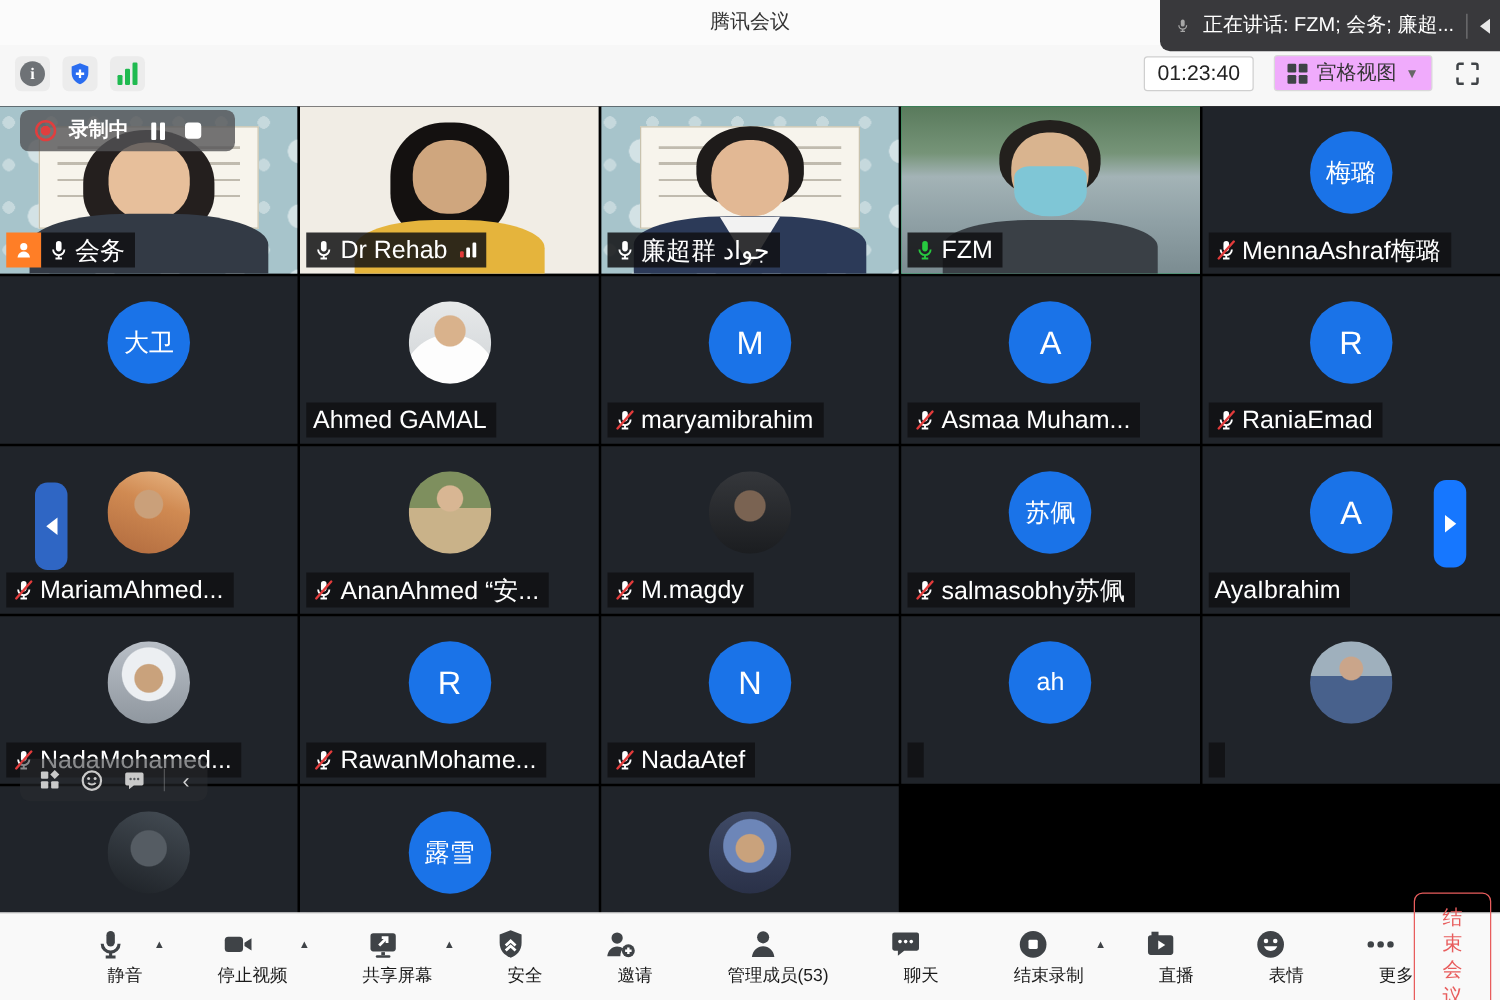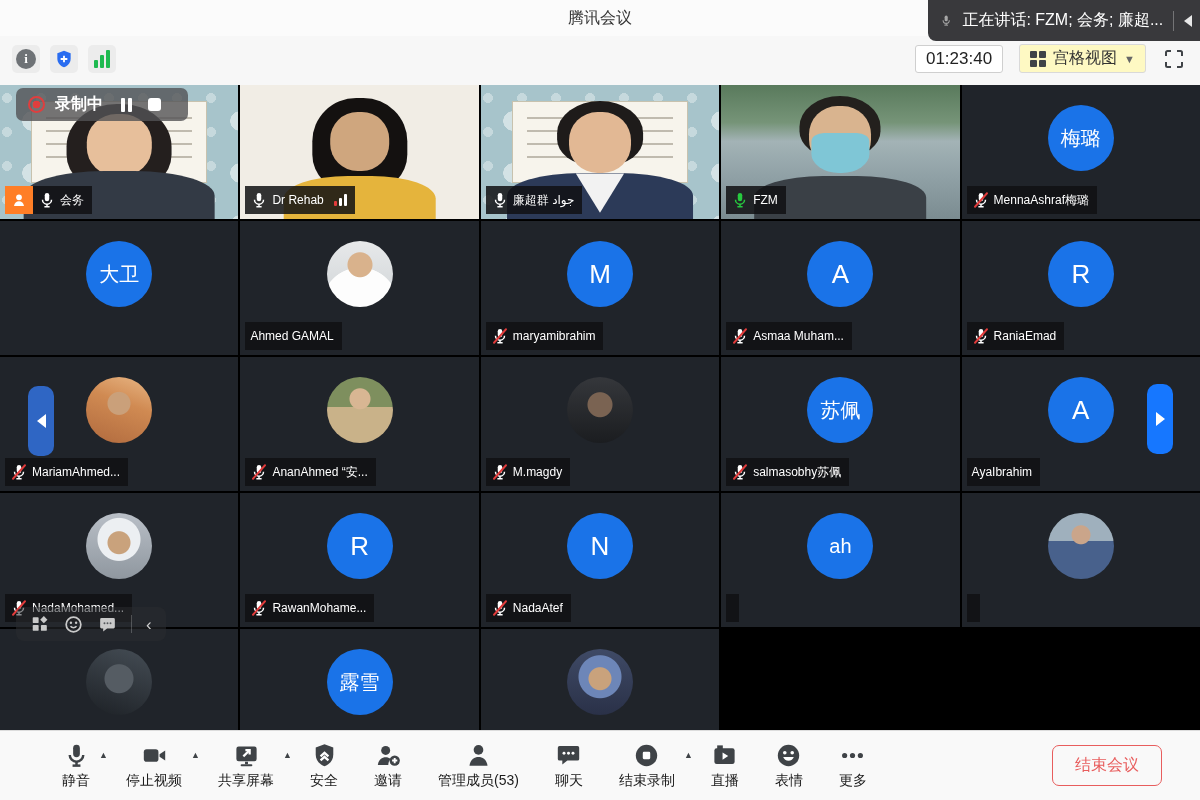--- a/index.html
+++ b/index.html
@@ -17,36 +17,36 @@
 
   
   .controlsbar{position:absolute;top:36px;left:0;right:0;height:49px;background:#f7f7f7;}
   .ctrl-left{position:absolute;left:12px;top:9px;display:flex;gap:10px;}
   .round-btn{width:28px;height:28px;background:#ececec;border-radius:5px;display:flex;align-items:center;justify-content:center;cursor:pointer;}
   .info-circle{width:20px;height:20px;border-radius:50%;background:#6e7276;color:#fff;font-weight:bold;font-size:13px;display:flex;align-items:center;justify-content:center;font-family:"Liberation Serif","DejaVu Serif",serif;}
   .sigbars{display:flex;align-items:flex-end;gap:2px;height:18px;}
   .sigbars span{width:4px;background:#1fba50;border-radius:1px;display:block;}
   .ctrl-right{position:absolute;right:14px;top:8px;display:flex;align-items:center;gap:16px;padding-left:32px;}
   .timerbox{border:1px solid #cfcfcf;background:#fff;border-radius:3px;padding:3px 10px;font-size:17px;color:#222;}
-  .viewbtn{border:1px solid #d9d9d9;border-radius:3px;padding:3px 10px;display:flex;align-items:center;gap:7px;font-size:16px;color:#333;cursor:pointer;background:#fef9c3;}
+  .viewbtn{border:1px solid #d9d9d9;border-radius:3px;padding:3px 10px;display:flex;align-items:center;gap:7px;font-size:16px;color:#333;cursor:pointer;background:#f0abfc;}
   .gridglyph{display:grid;grid-template-columns:7px 7px;grid-template-rows:7px 7px;gap:2px;}
   .gridglyph span{background:#3f4347;display:block;border-radius:1px;}
   .caret-down{font-size:11px;color:#666;}
 
   
   .grid{position:absolute;top:85px;left:0;width:1200px;height:646px;overflow:hidden;background:#000;display:grid;grid-template-columns:repeat(5,1fr);grid-auto-rows:134px;gap:2px;}
   .tile{position:relative;background:#20242a;overflow:hidden;}
   .tile.active{box-shadow:inset 0 0 0 2px #21c06a;}
   .avatar{position:absolute;left:50%;top:20px;transform:translateX(-50%);width:66px;height:66px;border-radius:50%;display:flex;align-items:center;justify-content:center;color:#fff;}
   .avatar.blue{background:#1a73e8;}
   .avatar .init1{font-size:26px;}
   .avatar .init2{font-size:20px;}
   .labelrow{position:absolute;left:5px;bottom:5px;display:flex;align-items:stretch;max-width:95%;}
   .tile .hostbadge{width:28px;height:28px;background:#ff7e26;display:flex;align-items:center;justify-content:center;flex:none;}
-  .namelabel{background:rgba(16,17,19,.85);color:#fff;font-size:12px;display:flex;align-items:center;gap:4px;padding:0 8px 0 5px;height:28px;white-space:nowrap;overflow:hidden;}
+  .namelabel{background:rgba(16,17,19,.85);color:#fff;font-size:20px;display:flex;align-items:center;gap:4px;padding:0 8px 0 5px;height:28px;white-space:nowrap;overflow:hidden;}
   .mic{width:18px;height:18px;flex:none;}
   .netbars{display:flex;align-items:flex-end;gap:2px;height:12px;margin-left:6px;}
   .netbars span{width:3px;display:block;border-radius:1px;}
 
   
   .scene{position:absolute;inset:0;overflow:hidden;}
   .scene div{position:absolute;}
   .s-teal-classroom,.s-teal-classroom-2{background-color:#a7c4cb;background-image:radial-gradient(rgba(255,255,255,.5) 26%,rgba(255,255,255,0) 27%),radial-gradient(rgba(255,255,255,.35) 20%,rgba(255,255,255,0) 21%);background-size:52px 52px,34px 34px;background-position:6px 10px,24px 30px;}
   .cert{display:none;left:13%;right:13%;top:12%;height:60%;background:#f7f4ec;border:1px solid #c8c2ae;}
   .cert::before{content:"";position:absolute;left:8%;right:8%;top:18%;height:58%;background:repeating-linear-gradient(rgba(90,80,60,.35) 0 2px,transparent 2px 13px);}
@@ -103,21 +103,21 @@
   .quickbar svg{display:block;}
   .qb-div{width:1px;height:18px;background:rgba(255,255,255,.22);}
   .qb-chev{font-size:17px;color:#cfcfcf;line-height:1;cursor:pointer;}
   .qb-ic{cursor:pointer;display:flex;}
 
   
   .toolbar{position:absolute;left:0;right:0;bottom:0;height:69px;background:#f9f9f9;border-top:1px solid #dcdcdc;display:flex;align-items:center;z-index:40;}
   .tb-items{display:flex;align-items:flex-start;gap:36px;padding-left:62px;}
   .tb-item{position:relative;display:flex;flex-direction:column;align-items:center;gap:3px;cursor:pointer;}
   .tb-item svg{width:27px;height:27px;fill:#3f4347;display:block;}
-  .tb-item .tb-label{font-size:14px;color:#1b1b1b;white-space:nowrap;}
+  .tb-item .tb-label{font-size:14px;color:#1b1b1b;white-space:nowrap;margin-left:24px;}
   .tb-caret{position:absolute;right:-18px;top:8px;font-size:9px;color:#3f4347;cursor:pointer;}
   .end-btn{margin-left:auto;margin-right:38px;border:1.5px solid #e85d5d;color:#e85d5d;background:transparent;border-radius:7px;font-size:16px;padding:9px 22px;cursor:pointer;font-family:inherit;}
 </style>
 </head>
 <body>
 
 <div class="app">
 
   <div class="titlebar">
     <div class="title">腾讯会议</div>

